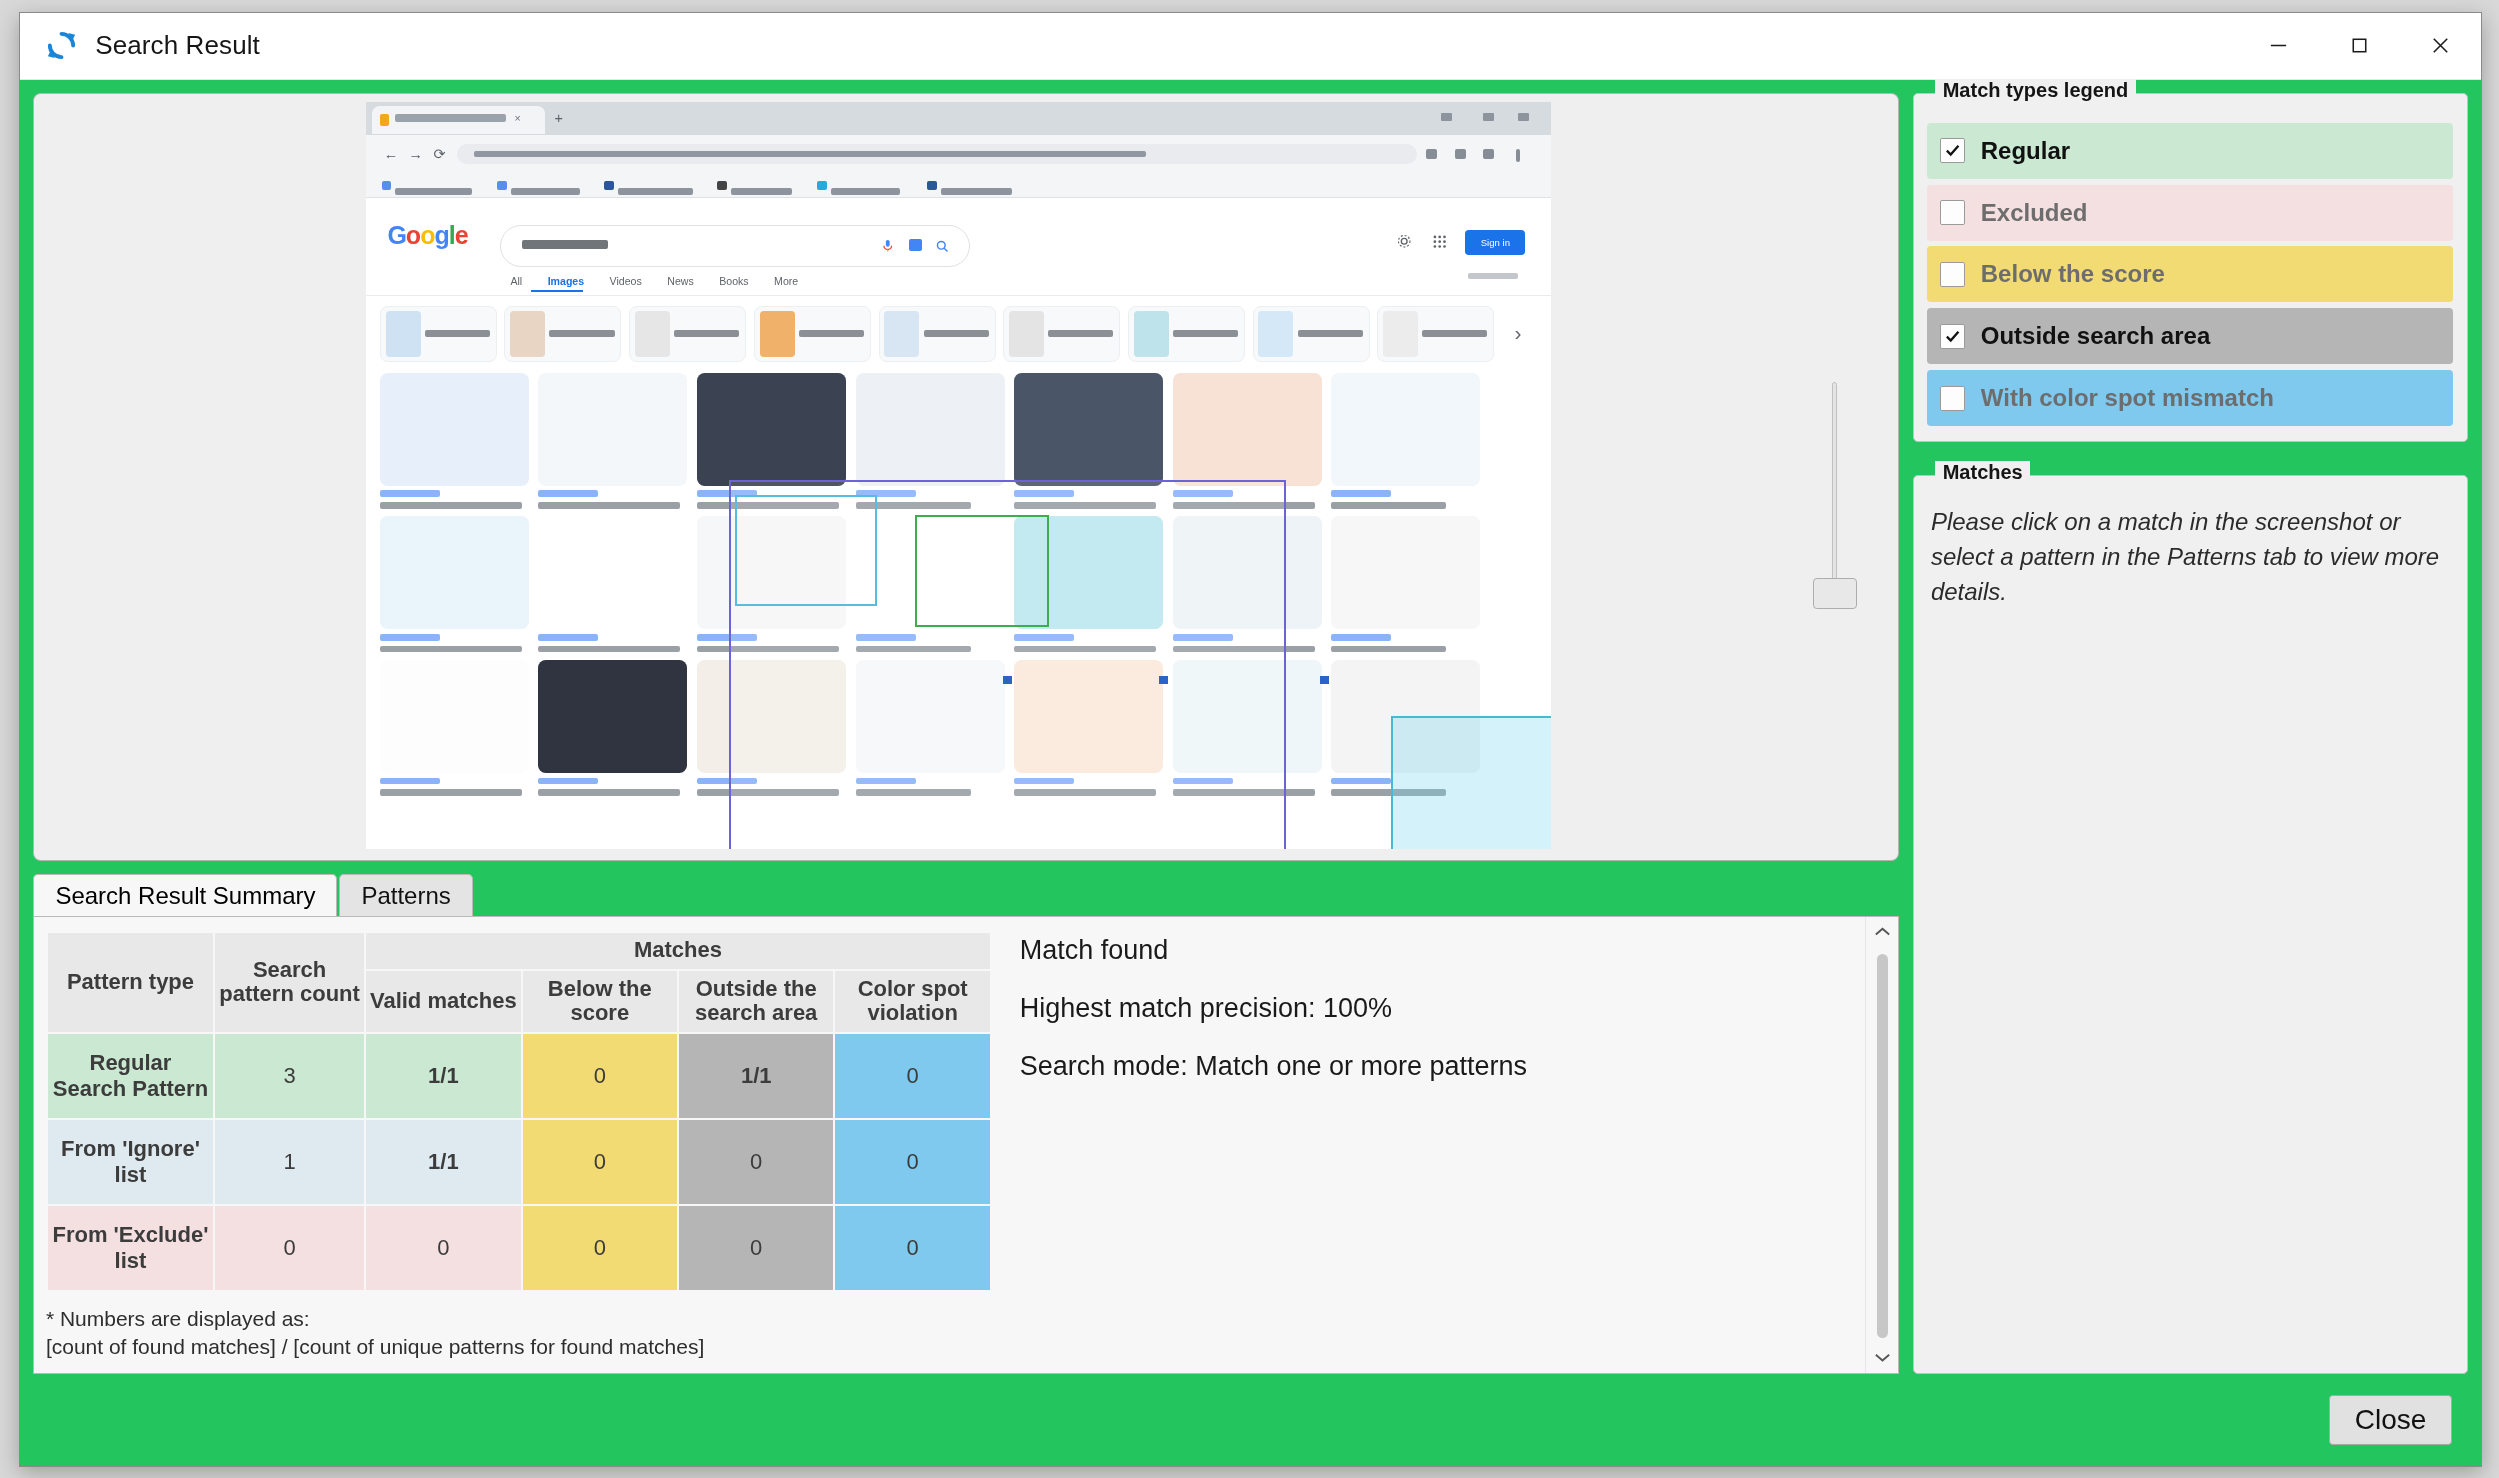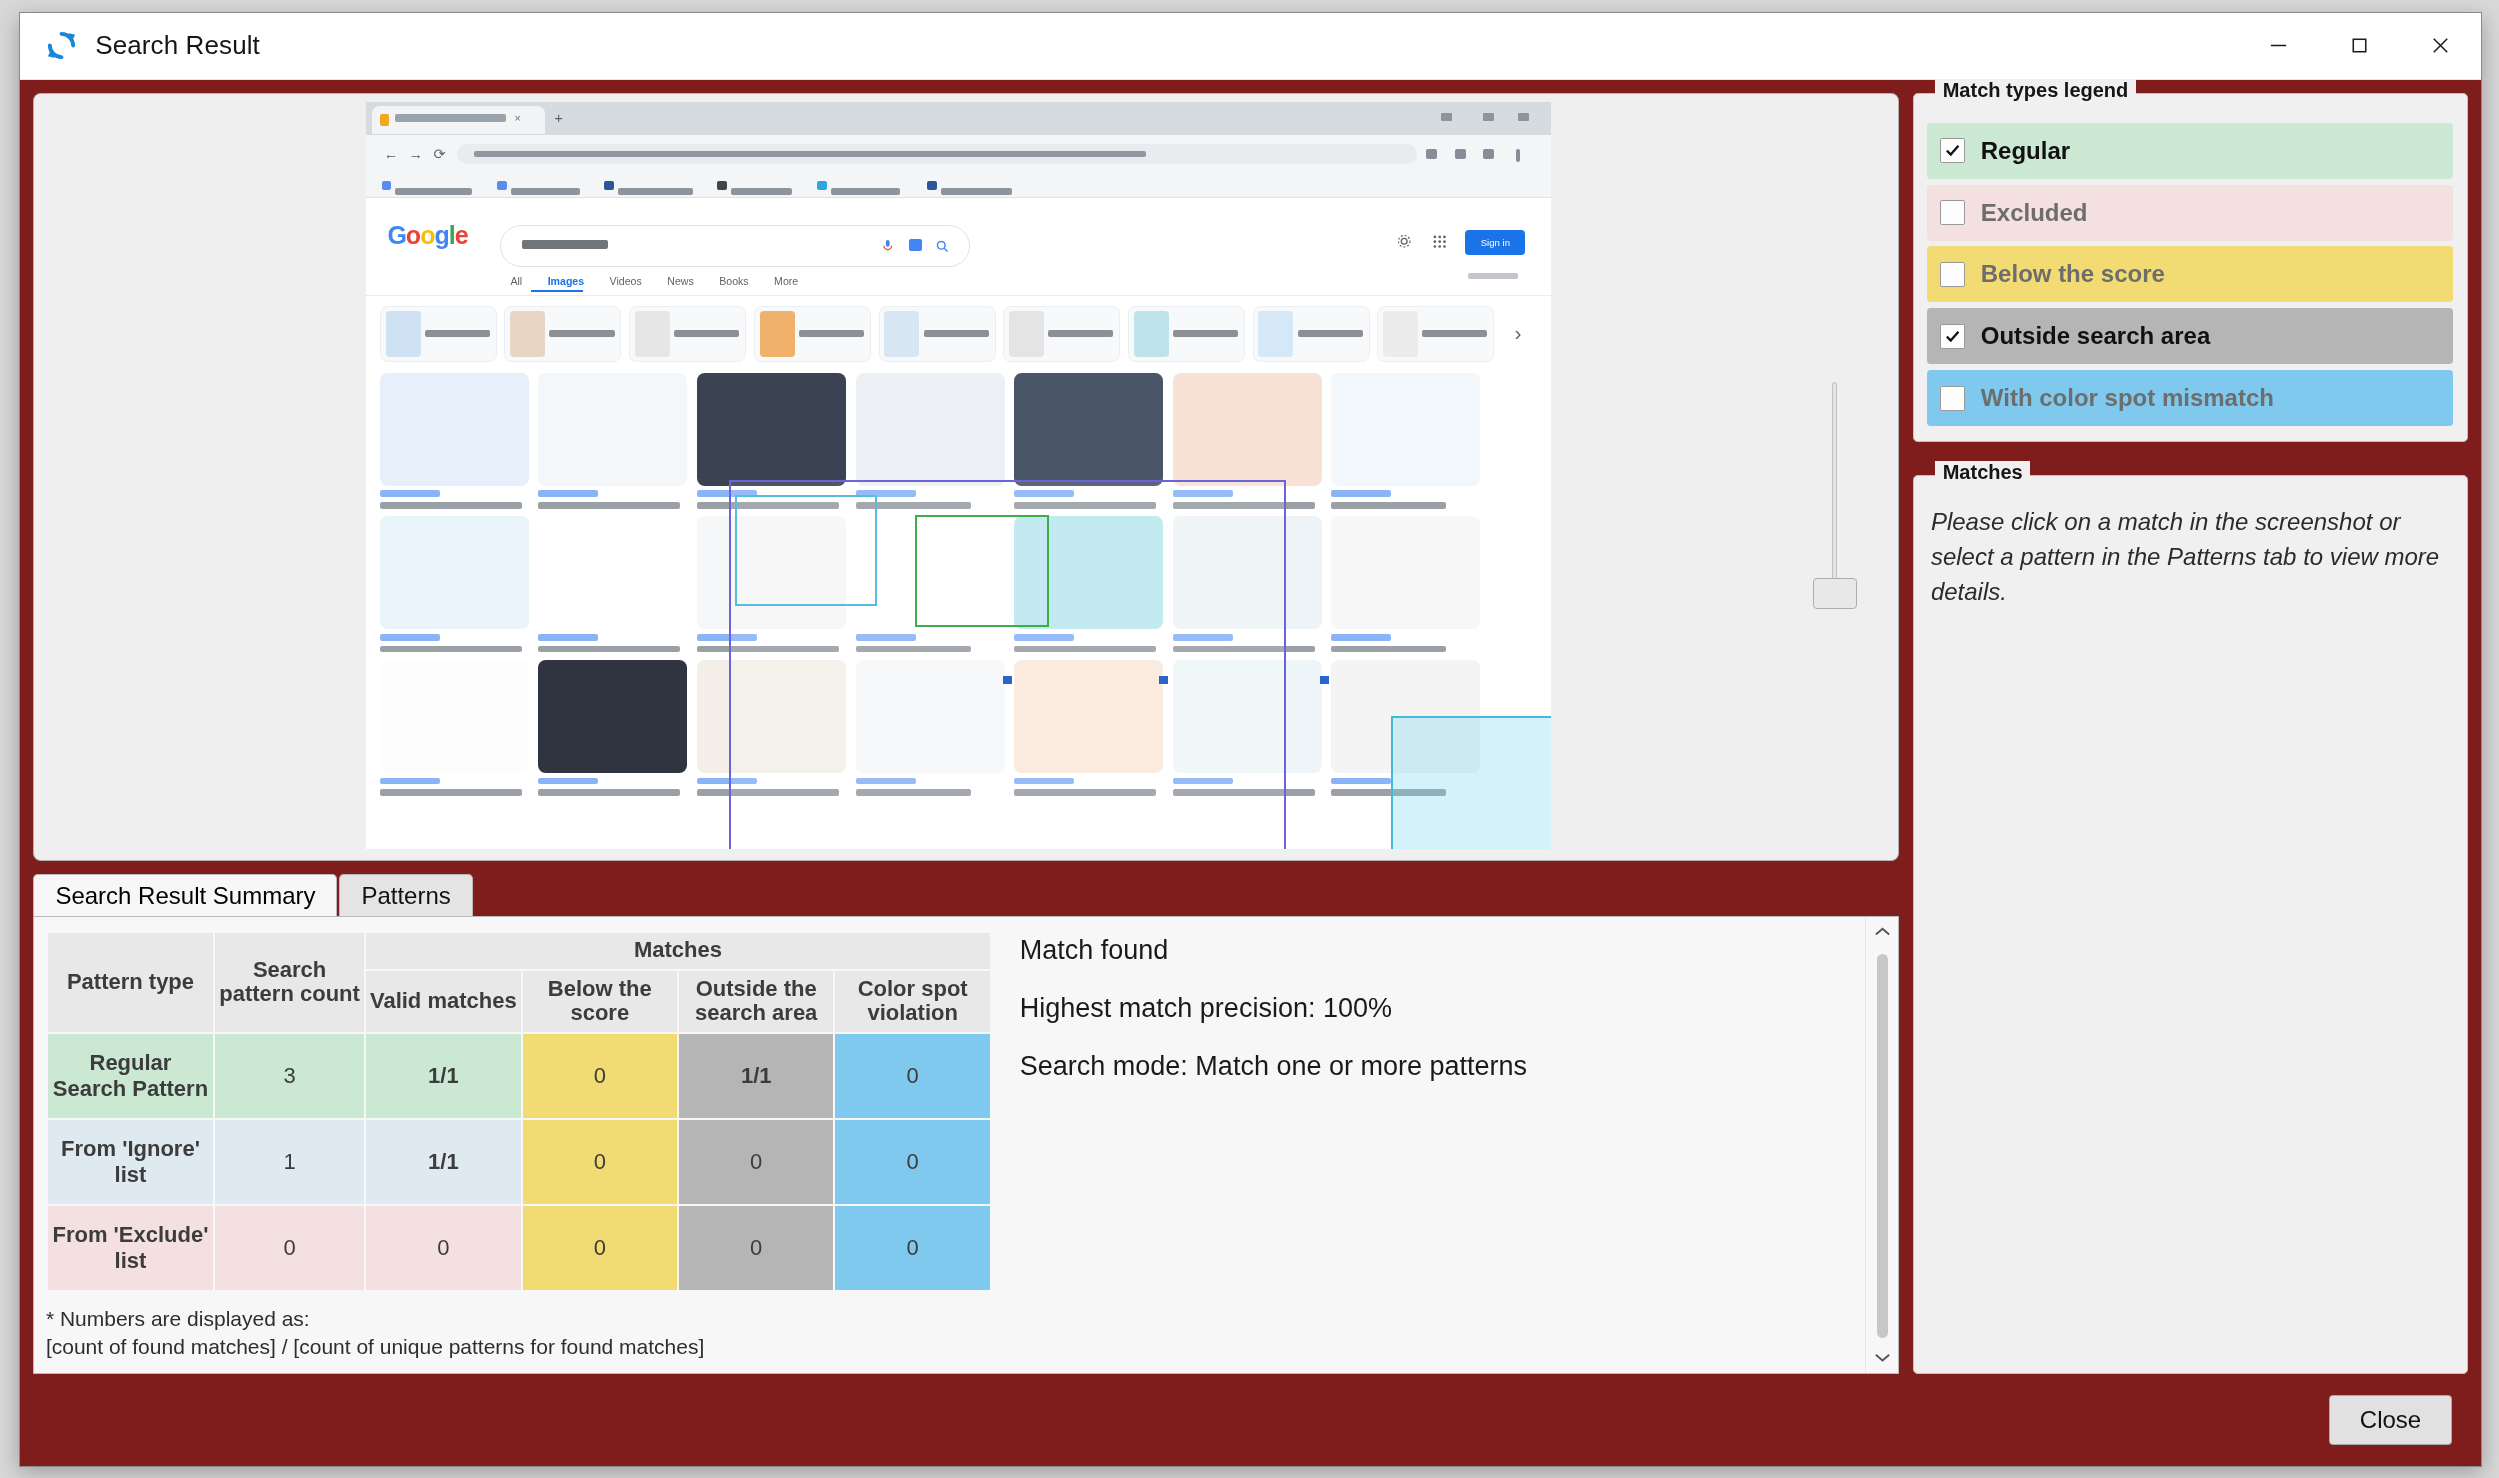--- a/index.html
+++ b/index.html
@@ -6,21 +6,21 @@
   html, body {
     margin: 0; padding: 0;
     width: 2500px; height: 1478px;
     background: #d8d8d8;
     font-family: "Liberation Sans", sans-serif;
     overflow: hidden;
   }
   #root {
     position: absolute; left: 19px; top: 11.5px;
     width: 2463px; height: 1455px;
-    background: #7f1d1d;
+    background: #22c55e;
     border: 1px solid #8a8a8a;
     box-shadow: 0 5.8px 21px rgba(0,0,0,0.28);
     display: flex; flex-direction: column;
   }
   
   .titlebar {
     height: 67px; background: #ffffff;
     display: flex; align-items: center;
     border-bottom: 1px solid #e6e6e6;
     flex: 0 0 auto;
@@ -217,21 +217,21 @@
 
   .matches-group { margin-top: 33px; flex: 1 1 auto; padding: 29px 17.3px 15.4px 17.3px; min-height:0; }
   .matches-hint {
     font-size: 24px; font-style: italic; color: #2b2b2b; line-height: 1.45;
   }
 
   
   .footer { height: 92px; flex: 0 0 auto; display:flex; align-items:center; justify-content:flex-end; padding-right: 29px; }
   .close-btn {
     width: 123px; height: 50px; background:#e1e1e1; border:1px solid #a9a9a9;
-    border-radius:3.8px; font-size: 24px; color:#111;
+    border-radius:3.8px; font-size: 28px; color:#111;
     display:flex; align-items:center; justify-content:center;
   }
 </style>
 </head>
 <body>
 
 <div id="root">
 
   <div class="titlebar">
     <span class="app-icon">

